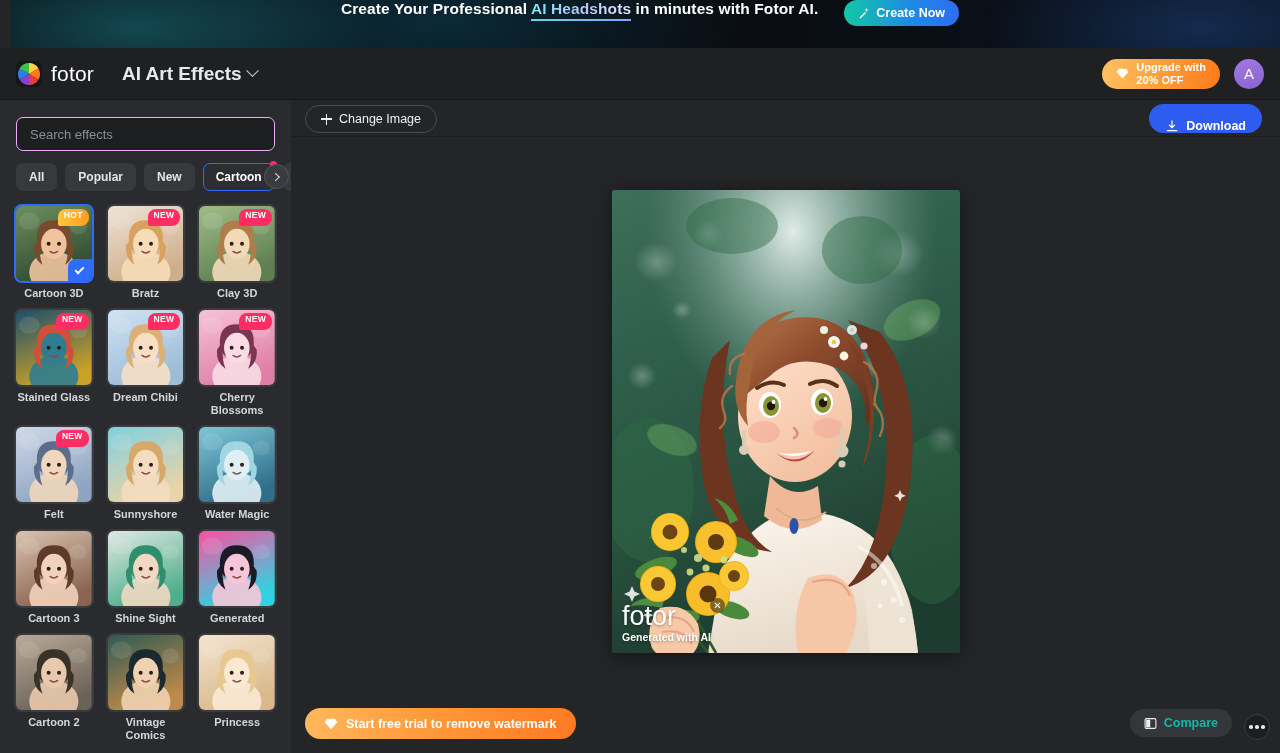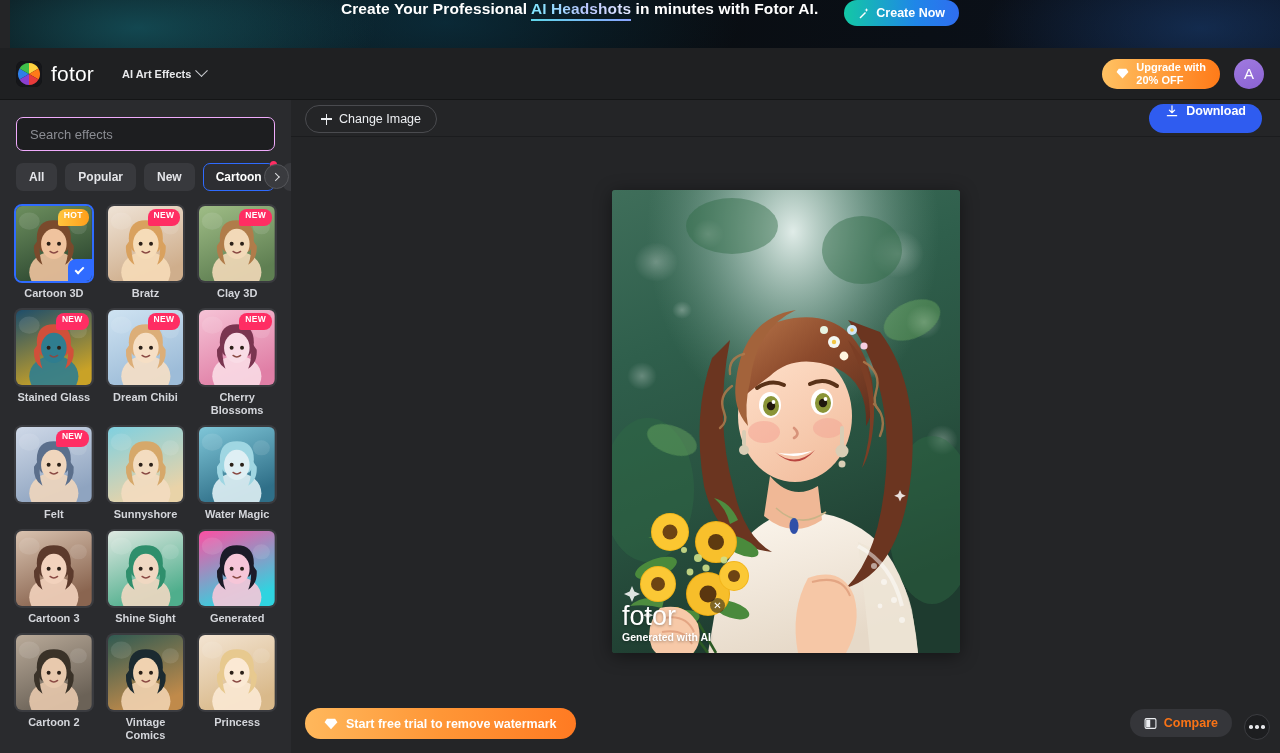--- a/index.html
+++ b/index.html
@@ -41,21 +41,21 @@
     position:absolute; left:0; top:48px; width:1280px; height:52px;
     background:#1f2022; display:flex; align-items:center; padding:0 16px;
     border-bottom:1px solid #141516;
   }
   .logo-wrap { display:flex; align-items:center; gap:9px; cursor:pointer; }
   .logo-mark { width:26px; height:26px; border-radius:7px; overflow:hidden; position:relative; background:#111; }
   .logo-mark svg { display:block; }
   .logo-text { font-size:21px; color:#fff; letter-spacing:.2px; font-weight:400; }
   .nav-item {
     margin-left:28px; display:flex; align-items:center; gap:6px;
-    font-size:11px; font-weight:bold; color:#e8e9ec; cursor:pointer;
+    font-size:19px; font-weight:bold; color:#e8e9ec; cursor:pointer;
   }
   .chev { width:9px; height:9px; border-right:1.6px solid #c9cbd0; border-bottom:1.6px solid #c9cbd0;
           transform:rotate(45deg) translate(-2px,-2px); }
   .header-right { margin-left:auto; display:flex; align-items:center; gap:14px; }
   .upgrade-btn {
     display:flex; align-items:center; gap:7px; height:30px; padding:0 14px; border:none;
     border-radius:15px; cursor:pointer;
     background:linear-gradient(95deg,#ffc263 0%,#ff9f3d 48%,#ff7a18 100%);
     color:#fff; font-size:11px; font-weight:bold; line-height:1.18; text-align:left;
     font-family:"Liberation Sans", sans-serif;
@@ -137,21 +137,21 @@
     font-size:12.5px; font-weight:normal; display:flex; align-items:center; gap:7px;
     font-family:"Liberation Sans", sans-serif;
   }
   .plus { position:relative; width:11px; height:11px; }
   .plus:before,.plus:after { content:""; position:absolute; background:#eceef1; }
   .plus:before { left:0; top:4.7px; width:11px; height:1.8px; }
   .plus:after { top:0; left:4.7px; height:11px; width:1.8px; }
   .download-btn {
     position:absolute; right:18px; top:4px; height:29px; padding:0 16px; border-radius:15px; border:none;
     background:#2f5cf0; color:#fff; font-size:12.5px; font-weight:bold; cursor:pointer;
-    display:flex; align-items:flex-start; gap:7px; font-family:"Liberation Sans", sans-serif;
+    display:flex; align-items:flex-end; gap:7px; font-family:"Liberation Sans", sans-serif;
   }
 
   .canvas-area { position:absolute; left:0; top:37px; width:989px; height:616px; }
   .artboard {
     position:absolute; left:321px; top:53px; width:348px; height:463px;
     border-radius:3px; overflow:hidden; box-shadow:0 3px 18px rgba(0,0,0,.45);
     background:#2d4a3a;
   }
   .wm-close {
     position:absolute; left:98px; top:408px; width:15px; height:15px; border-radius:50%;
@@ -164,21 +164,21 @@
   .wm-sub { font-size:10.5px; font-weight:bold; color:#fff; margin-top:1px; text-shadow:0 1px 3px rgba(0,0,0,.35); }
 
   .trial-btn {
     position:absolute; left:14px; bottom:14px; height:31px; padding:0 19px; border:none; cursor:pointer;
     border-radius:16px; background:linear-gradient(95deg,#ffb85c 0%,#ff9636 50%,#ff7a22 100%);
     color:#fff; font-size:12.5px; font-weight:bold; display:flex; align-items:center; gap:8px;
     font-family:"Liberation Sans", sans-serif;
   }
   .compare-btn {
     position:absolute; right:48px; bottom:16px; height:28px; padding:0 14px; border-radius:14px; border:none;
-    background:#35363a; color:#f97316; font-size:12.5px; font-weight:bold; cursor:pointer;
+    background:#35363a; color:#14b8a6; font-size:12.5px; font-weight:bold; cursor:pointer;
     display:flex; align-items:center; gap:7px; font-family:"Liberation Sans", sans-serif;
   }
   .more-btn {
     position:absolute; right:10px; bottom:13px; width:26px; height:26px; border-radius:50%;
     background:#1d1e20; border:1px solid #3c3d41; cursor:pointer;
     display:flex; align-items:center; justify-content:center; gap:2.5px;
   }
   .more-btn b { width:3.5px; height:3.5px; border-radius:50%; background:#e6e7ea; display:block; }
 </style>
 </head>

